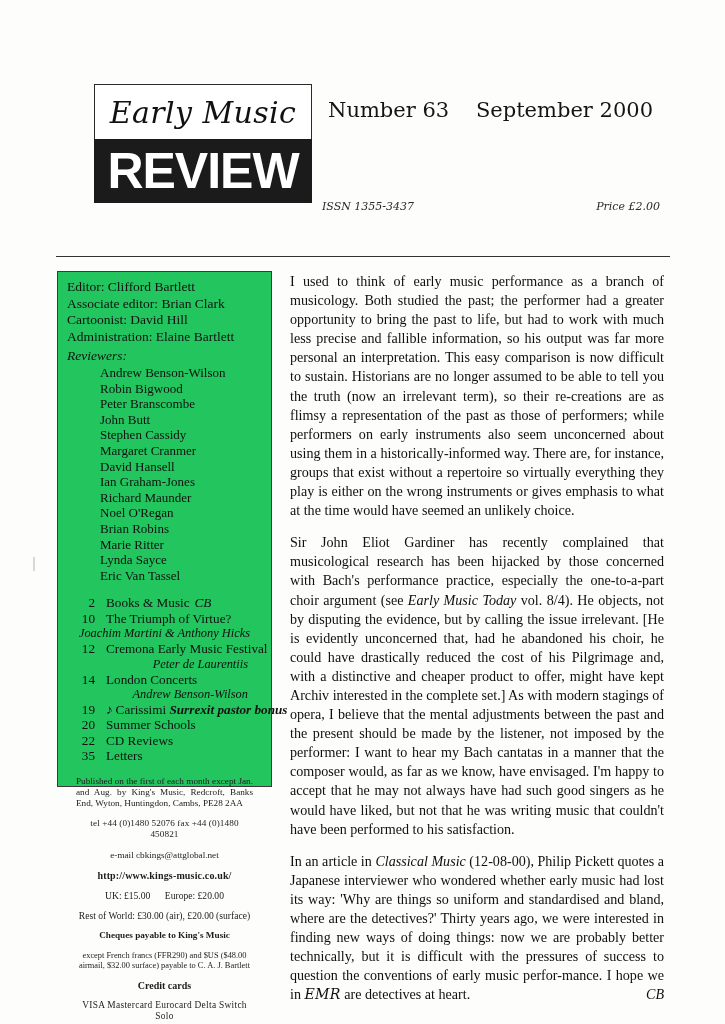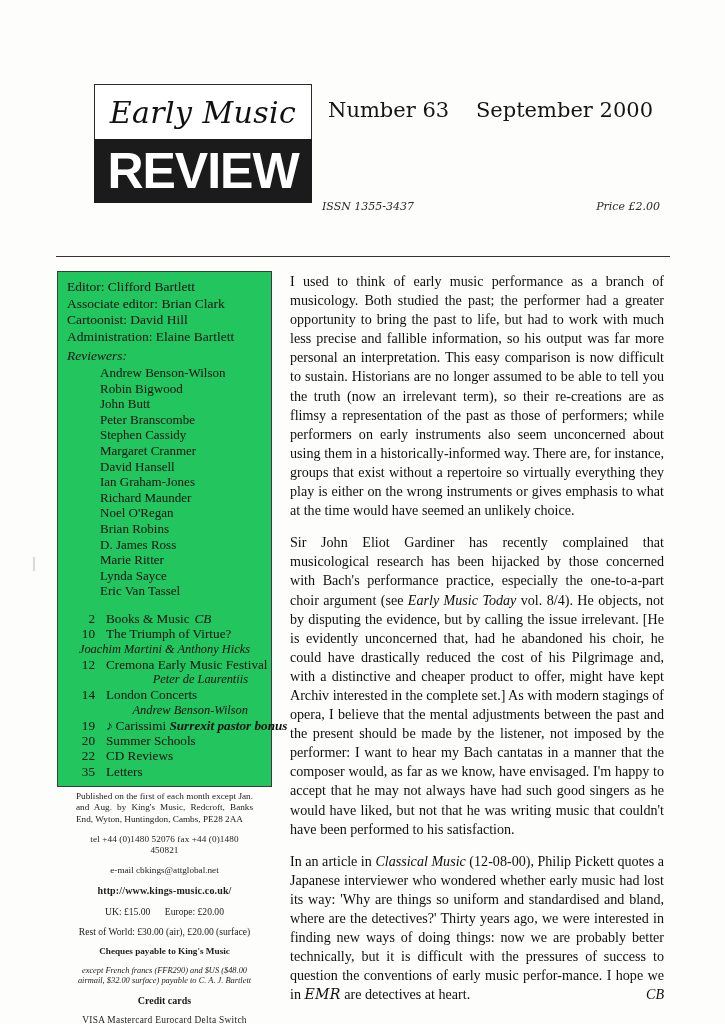--- a/index.html
+++ b/index.html
@@ -206,21 +206,20 @@
   }
   .imprint .rates span { padding: 0 6px; }
   .imprint .cheques {
     text-align: center;
     font-weight: bold;
     font-size: 9.2px;
     margin-top: 2px;
   }
   .imprint .fine {
     text-align: center;
-    font-style: italic;
     font-size: 8.4px;
     line-height: 10px;
   }
   .credit-title {
     text-align: center;
     font-weight: bold;
     font-size: 10px;
     margin-top: 12px;
   }
   .credit-cards {
@@ -301,30 +300,29 @@
       <div>Editor: Clifford Bartlett</div>
       <div>Associate editor: Brian Clark</div>
       <div>Cartoonist: David Hill</div>
       <div>Administration: Elaine Bartlett</div>
     </div>
 
     <div class="reviewers-label">Reviewers:</div>
     <ul class="reviewer-list">
       <li>Andrew Benson-Wilson</li>
       <li>Robin Bigwood</li>
+      <li>Peter Branscombe</li>
       <li>John Butt</li>
-      <li>Peter Branscombe</li>
       <li>Stephen Cassidy</li>
       <li>Margaret Cranmer</li>
       <li>David Hansell</li>
       <li>Ian Graham-Jones</li>
       <li>Richard Maunder</li>
       <li>Noel O'Regan</li>
       <li>Brian Robins</li>
-      <li>D. James Ross</li>
       <li>Marie Ritter</li>
       <li>Lynda Sayce</li>
       <li>Eric Van Tassel</li>
     </ul>
 
     <div class="toc">
 
       <div class="toc-row">
         <span class="toc-page">2</span>
         <span class="toc-title"><span>Books &amp; Music</span><span class="cb">CB</span></span>

